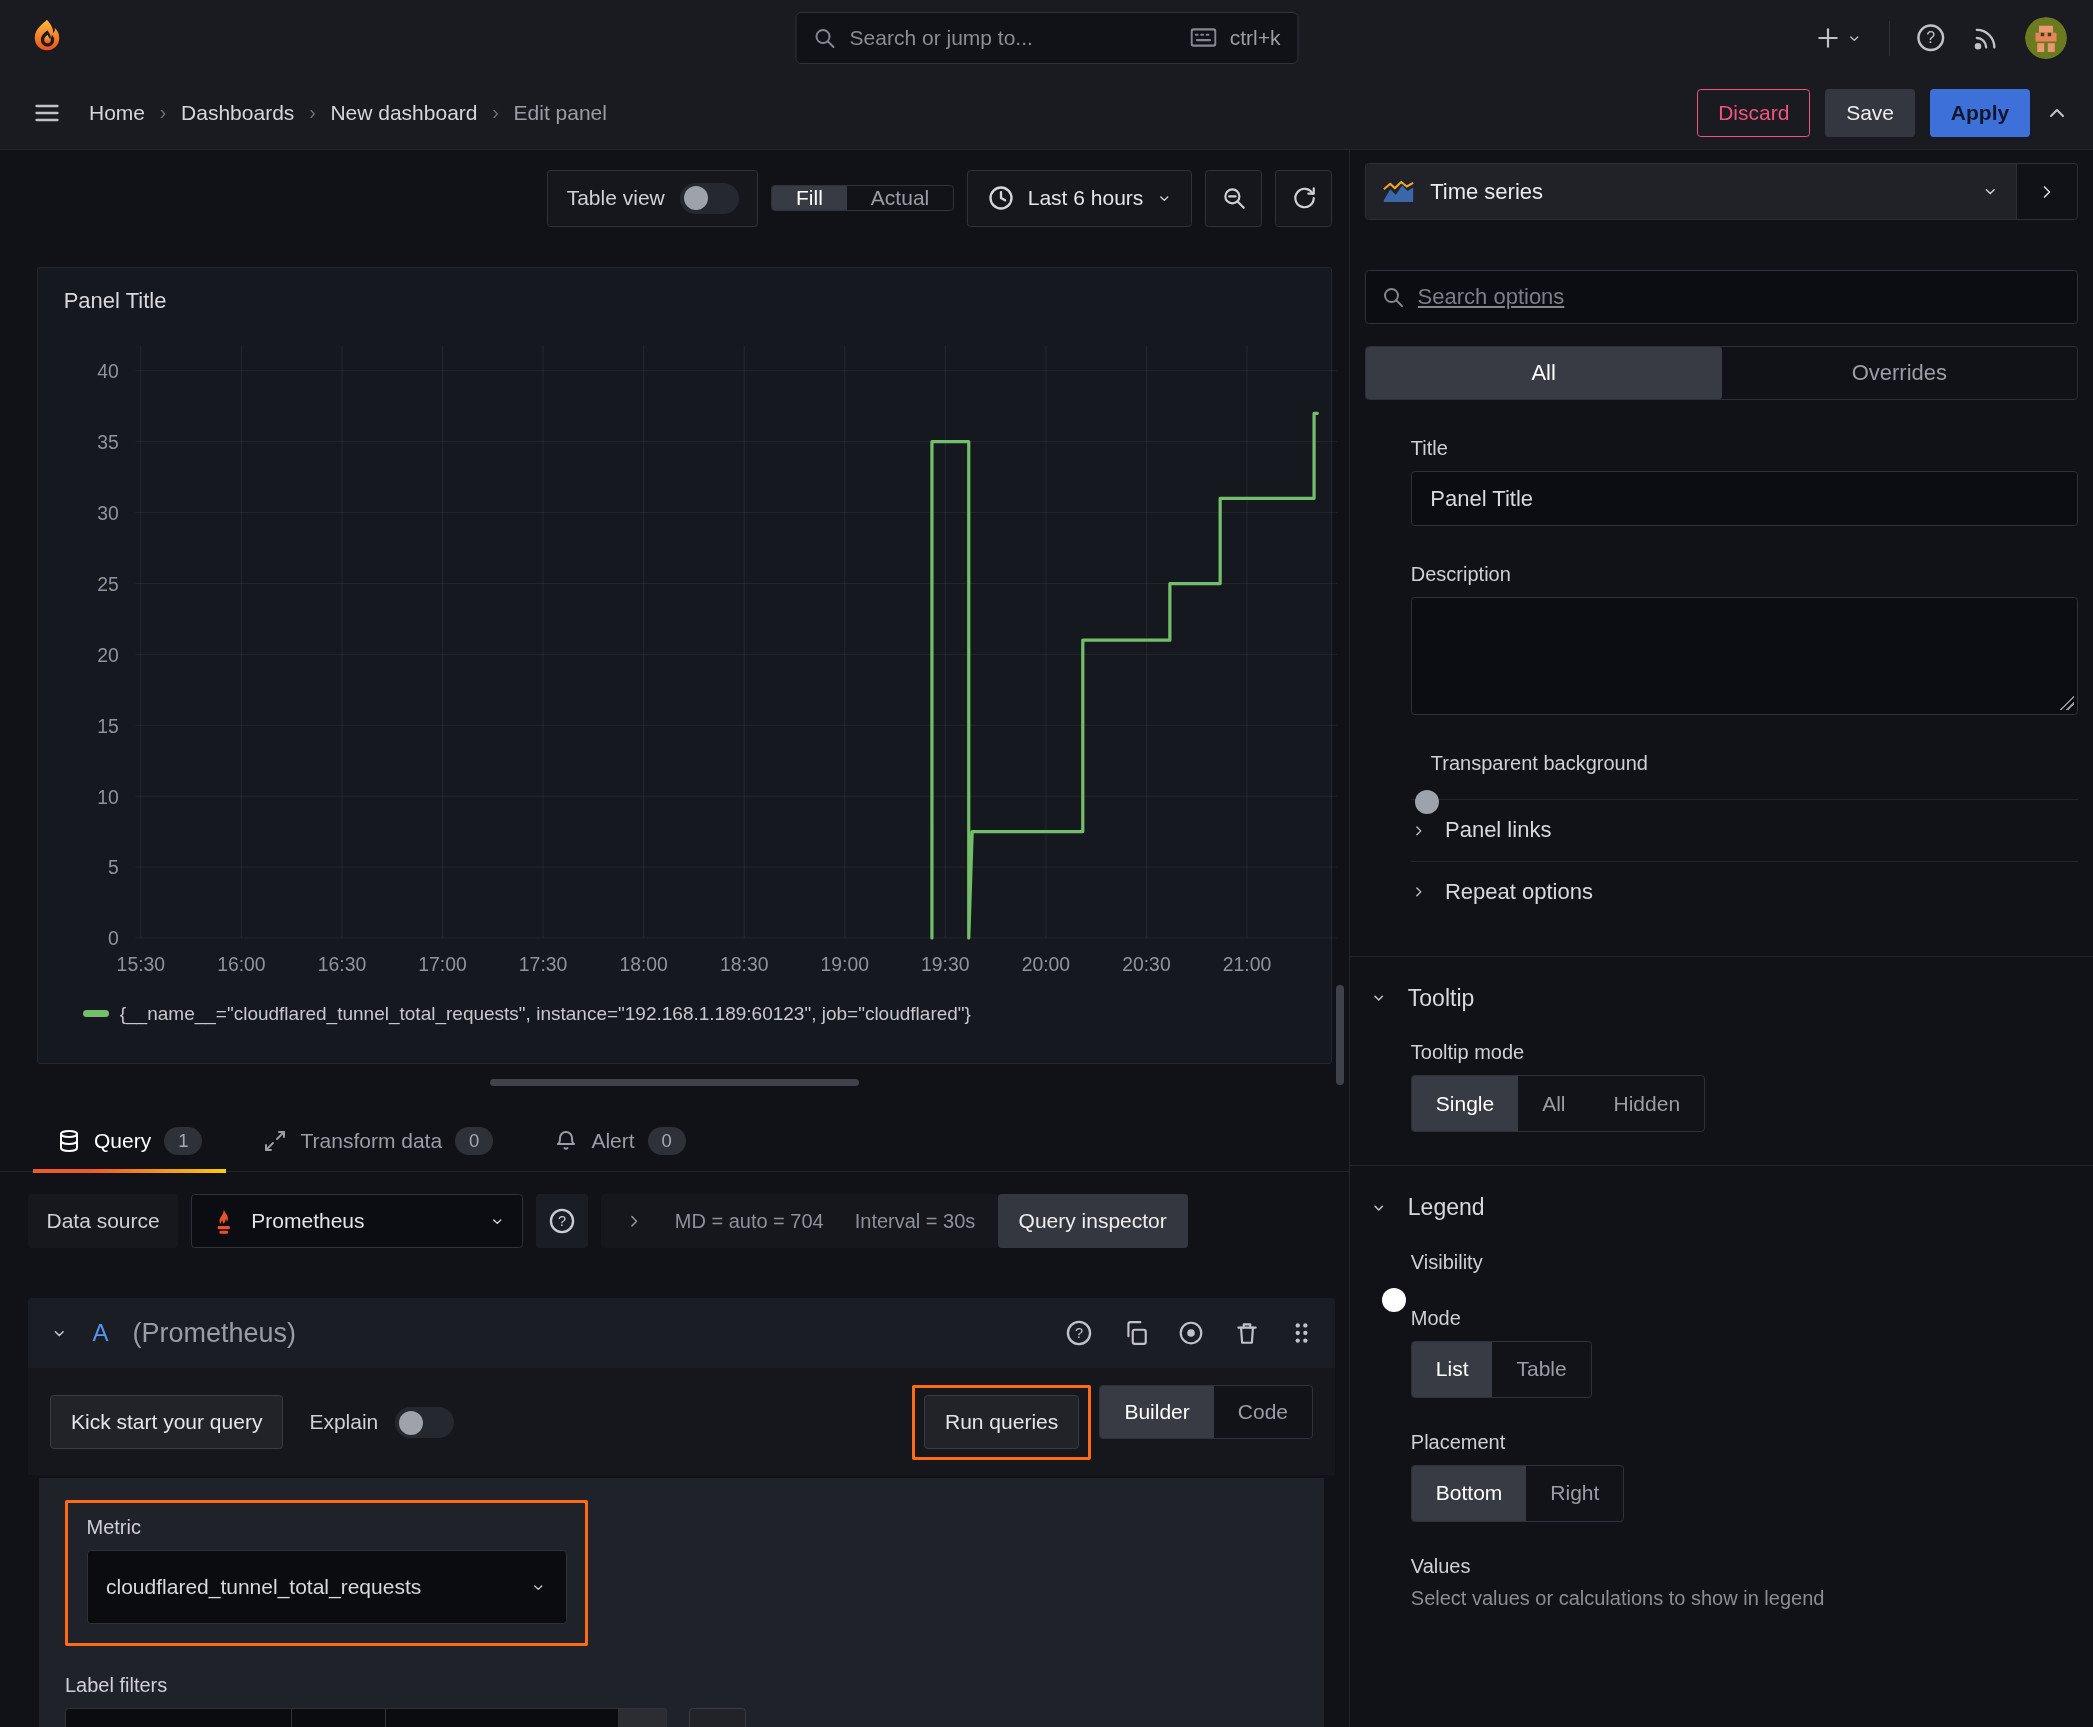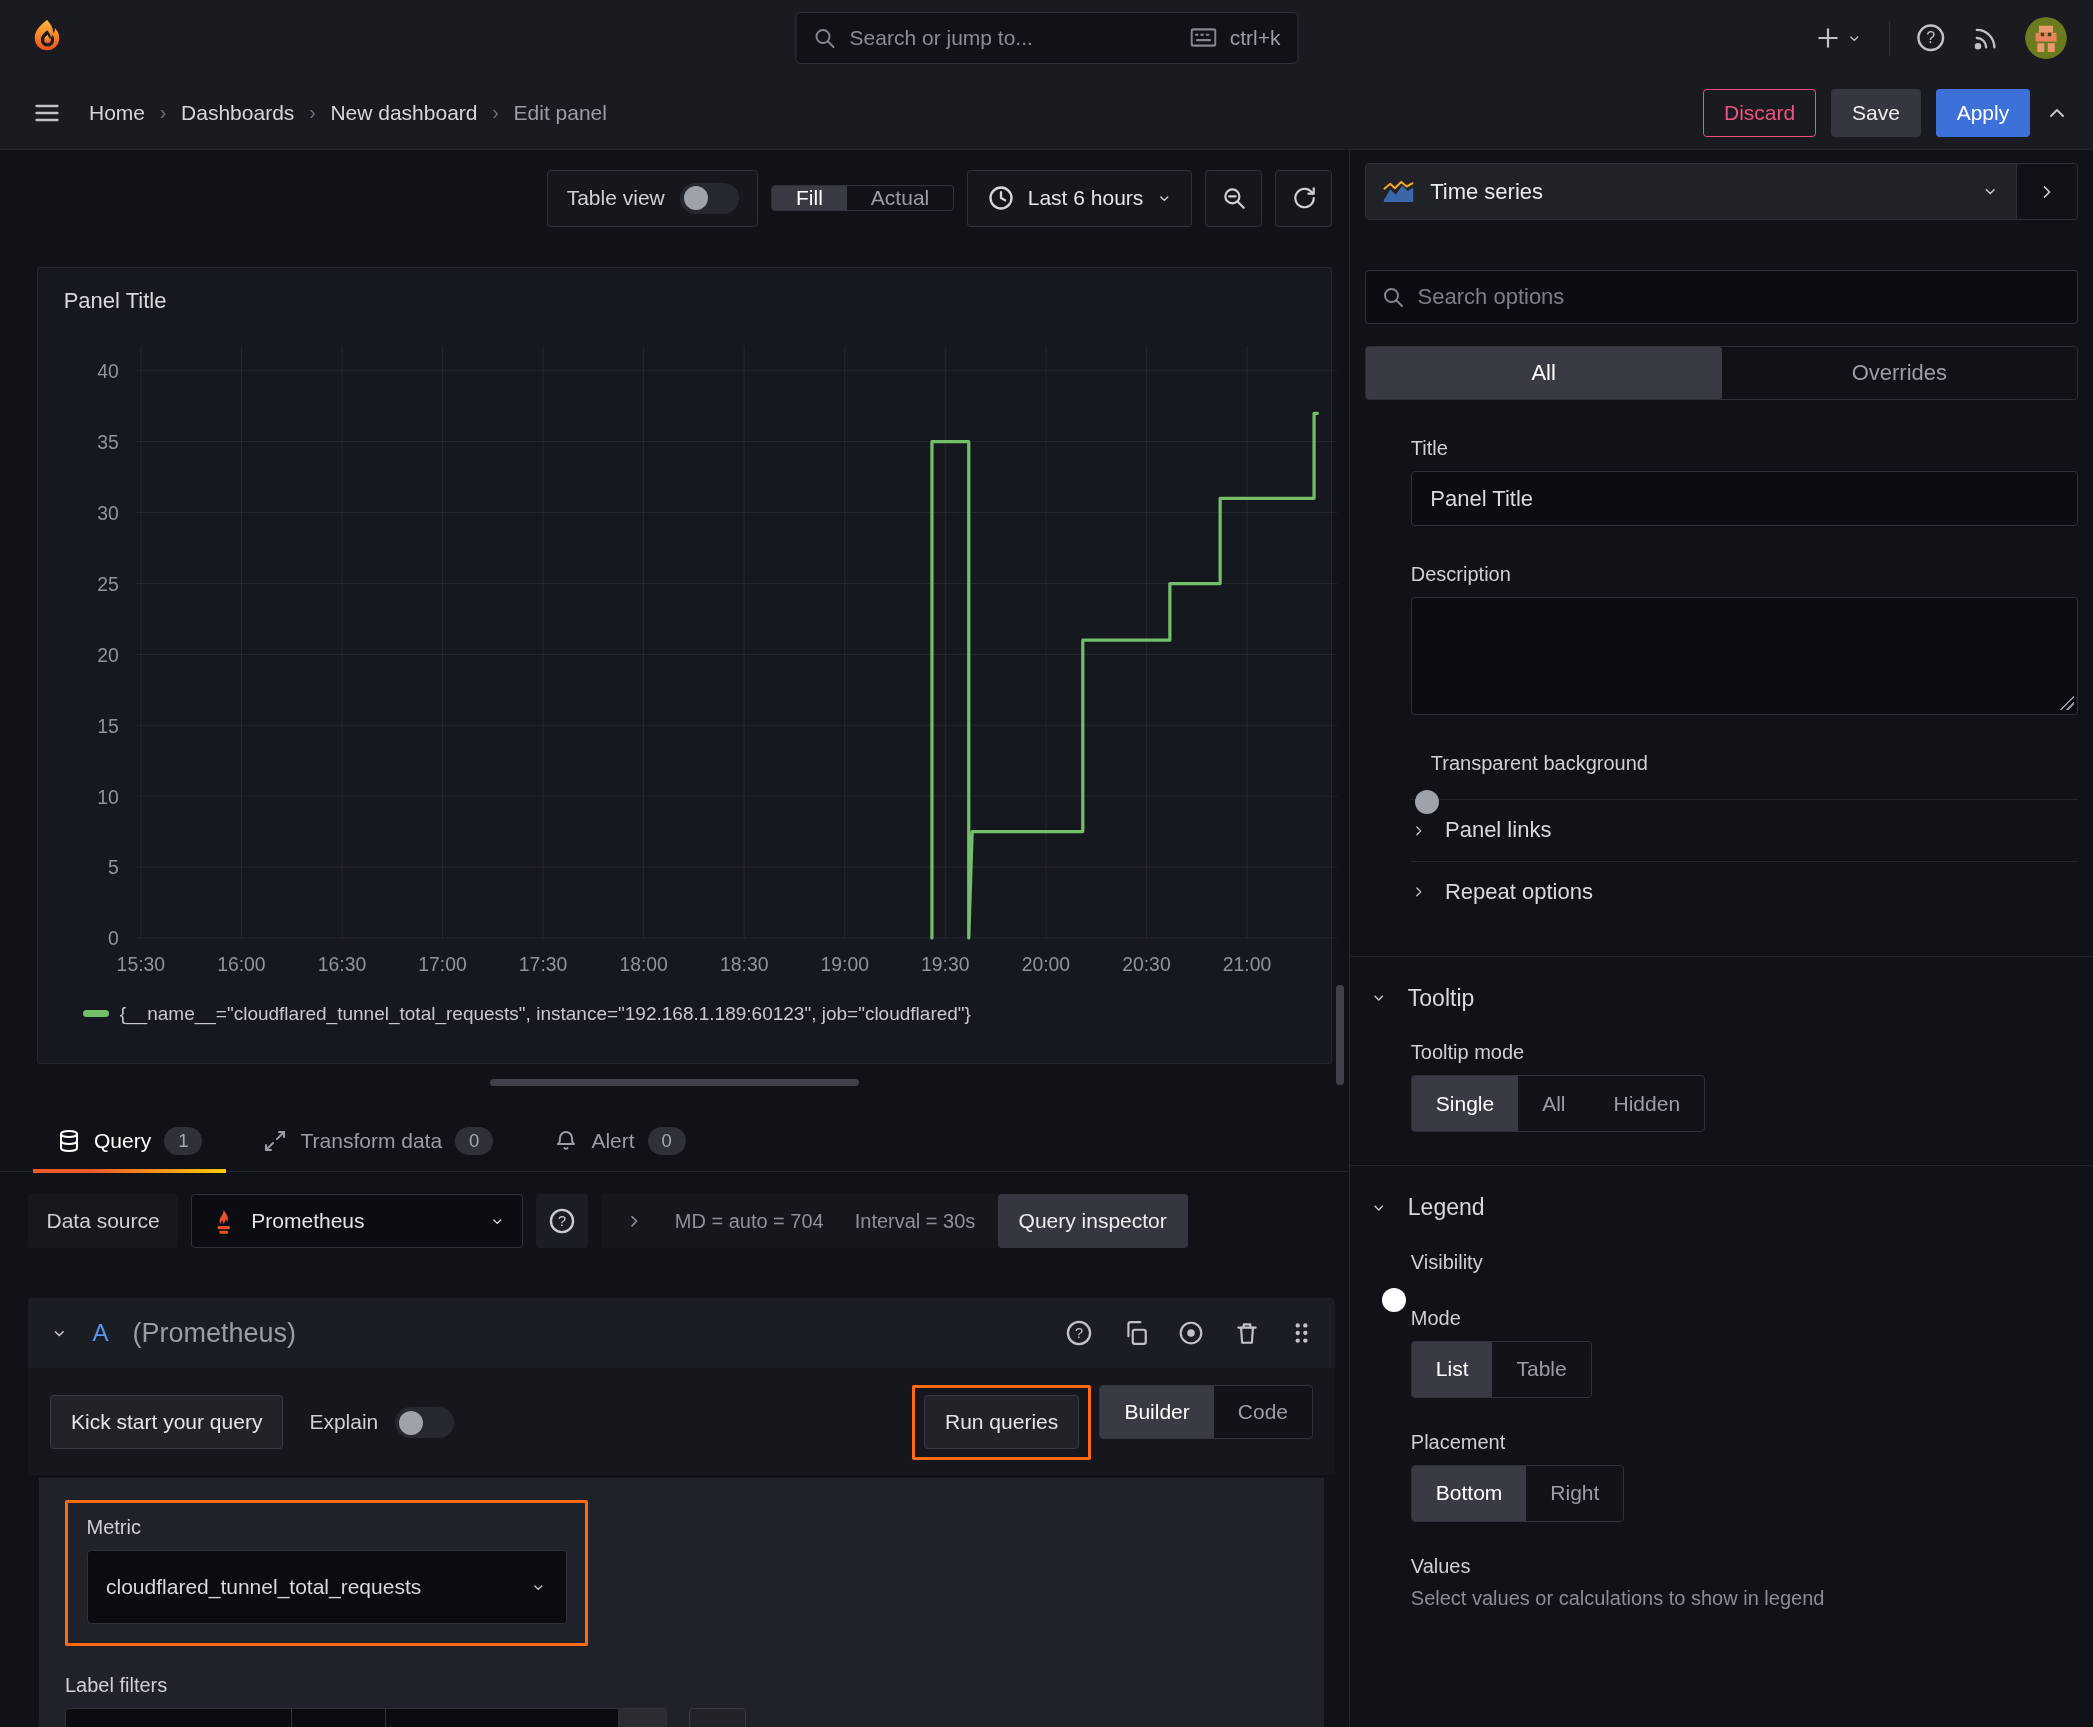--- a/index.html
+++ b/index.html
@@ -27,21 +27,21 @@
   
   .crumbbar{height:74px;background:var(--c-bar);border-bottom:0.9px solid #24252b;display:flex;align-items:center;padding:0 24px 0 33px;gap:28px;}
   .crumbs{display:flex;align-items:center;gap:14.8px;font-size:21px;}
   .crumbs .sep{color:#6f727a;font-size:19.4px;}
   .crumbs .muted{color:var(--c-dim);}
   .crumb-actions{margin-left:auto;display:flex;align-items:center;gap:14.8px;}
   .btn{height:48px;padding:0 20px;border-radius:3.7px;font-size:21px;display:inline-flex;align-items:center;justify-content:center;
     border:0.9px solid transparent;cursor:pointer;white-space:nowrap;}
   .btn-destructive{background:transparent;border-color:var(--pink);color:var(--pink);}
   .btn-secondary{background:#34373f;color:#eceded;}
-  .btn-primary{background:var(--blue);color:#ffffff;}
+  .btn-primary{background:var(--blue);color:#0f172a;font-weight:bold;}
   .iconbtn{background:transparent;border:none;color:#c0c2c8;display:inline-flex;align-items:center;justify-content:center;cursor:pointer;}
 
   
   .main{display:flex;height:1578px;}
   .left{width:1349px;position:relative;}
   .sidebar{flex:1;border-left:0.9px solid #24252b;padding:13px 14.8px 0 14.8px;}
 
   
   .vtoolbar{height:89px;display:flex;align-items:center;justify-content:flex-end;gap:13px;padding:7.4px 16.6px 0 0;}
   .ctrl{height:57px;border:0.9px solid var(--c-border2);border-radius:3.7px;background:#16171d;display:inline-flex;align-items:center;}
@@ -112,21 +112,21 @@
   .lf-x{width:48px;justify-content:center;background:#2b2d33;color:#d5d6db;padding:0;}
   .plusbtn{width:57px;height:59px;margin-left:22px;background:#212329;border:0.9px solid #393c44;border-radius:3.7px;
     display:flex;align-items:center;justify-content:center;color:#d5d6db;cursor:pointer;}
 
   
   .vizrow{display:flex;align-items:stretch;border:0.9px solid #2c2f35;border-radius:3.7px;overflow:hidden;height:57px;}
   .vizsel{flex:1;background:#202228;display:flex;align-items:center;gap:14.8px;padding:0 16.6px;cursor:pointer;}
   .vizsel .lbl{font-size:22px;color:#e8e9ec;flex:1;text-align:left;}
   .viznext{width:61px;border-left:0.9px solid #2c2f35;display:flex;align-items:center;justify-content:center;color:#d5d6db;cursor:pointer;}
   .optsearch{margin-top:50px;height:54px;background:var(--c-input);border:0.9px solid var(--c-border2);border-radius:3.7px;
-    display:flex;align-items:center;gap:13px;padding:0 14.8px;color:var(--c-faint);}
+    display:flex;align-items:center;gap:13px;padding:0 14.8px;color:var(--c-faint);text-decoration:underline;}
   .optsearch input{flex:1;background:transparent;border:none;outline:none;color:var(--c-dim);font-size:22px;font-family:inherit;}
   .optsearch input::placeholder{color:#7c7f87;}
   .ovtabs{margin-top:22px;display:flex;border:0.9px solid #2c2f35;border-radius:3.7px;overflow:hidden;height:54px;}
   .ovtabs .t{flex:1;display:flex;align-items:center;justify-content:center;font-size:22px;color:var(--c-dim);cursor:pointer;}
   .ovtabs .t.sel{background:var(--c-sel);color:#fff;border-radius:2.8px;}
   .sect-h{display:flex;align-items:center;gap:20px;font-size:23px;font-weight:500;color:#d8d9dd;padding:0 0 0 5.5px;}
   .sect{margin-top:37px;}
   .sect .inner{padding-left:46px;}
   .flabel{font-size:20px;color:#cfd0d5;margin:29.5px 0 11px 0;}
   .tinput{width:100%;height:55px;background:var(--c-input);border:0.9px solid var(--c-border2);border-radius:3.7px;

